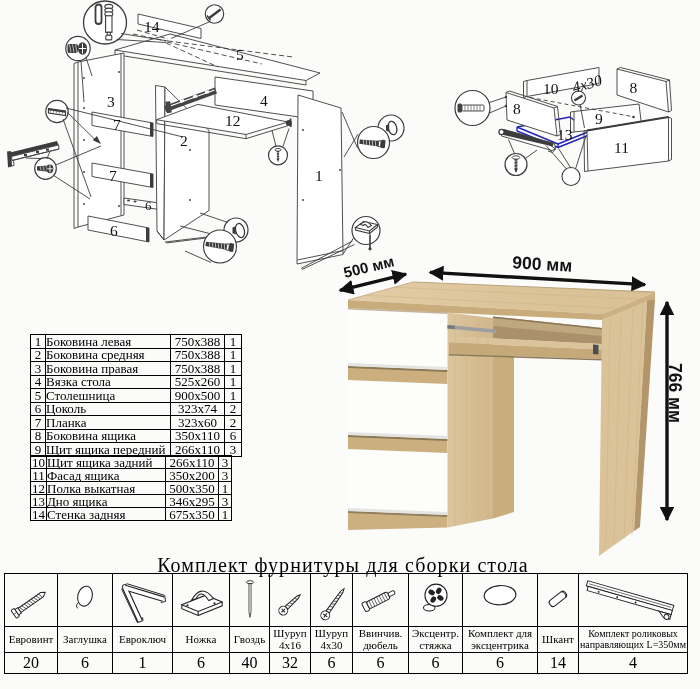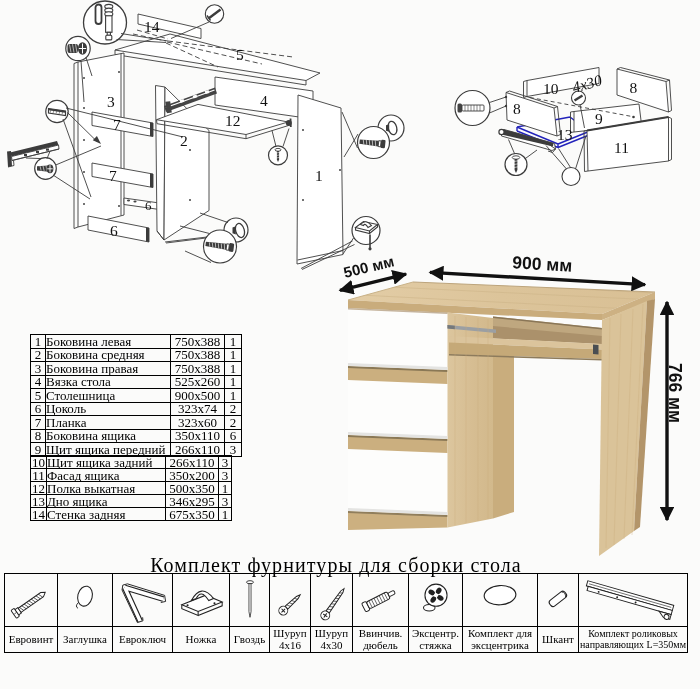--- a/index.html
+++ b/index.html
@@ -9,21 +9,21 @@
 .tbl{position:absolute;border-collapse:collapse;table-layout:fixed;
   font-family:"Liberation Serif",serif;font-size:13px;color:#000;}
 .tbl td{border:1px solid #000;padding:0;white-space:nowrap;overflow:hidden;
   vertical-align:middle;line-height:11px;}
 #t1{left:30px;top:334px;}
 #t1 td{height:12.5px;}
 #t2{left:30px;top:455px;}
 #t2 td{height:12px;}
 .num{text-align:center;}
 .nm{padding-left:3px;margin-left:42px;}
-#hdr{position:absolute;left:9px;top:554px;width:654px;text-align:center;
+#hdr{position:absolute;left:16px;top:554px;width:654px;text-align:center;
   font-family:"Liberation Serif",serif;font-size:20px;letter-spacing:1.1px;color:#000;}
 #hw{left:4px;top:573px;width:684px;}
 #hw .ic svg{display:block;margin:0 auto;height:50px;}
 #hw td{text-align:center;}
 #hw .ic{height:52px;}
 #hw .lb{height:24px;font-size:11px;line-height:1.12;white-space:normal;}
 #hw .qt{height:20px;font-size:16px;}
 </style>
 </head>
 <body>
@@ -545,14 +545,28 @@
 <td class="lb">Ножка</td>
 <td class="lb">Гвоздь</td>
 <td class="lb">Шуруп 4х16</td>
 <td class="lb">Шуруп 4х30</td>
 <td class="lb">Ввинчив. дюбель</td>
 <td class="lb">Эксцентр. стяжка</td>
 <td class="lb">Комплект для эксцентрика</td>
 <td class="lb">Шкант</td>
 <td class="lb" style="font-size:10px;">Комплект роликовых направляющих L=350мм</td>
 </tr>
+<tr>
+<td class="qt">20</td>
+<td class="qt">6</td>
+<td class="qt">1</td>
+<td class="qt">6</td>
+<td class="qt">40</td>
+<td class="qt">32</td>
+<td class="qt">6</td>
+<td class="qt">6</td>
+<td class="qt">6</td>
+<td class="qt">6</td>
+<td class="qt">14</td>
+<td class="qt">4</td>
+</tr>
 </tbody>
   </table>
 
 </body></html>

